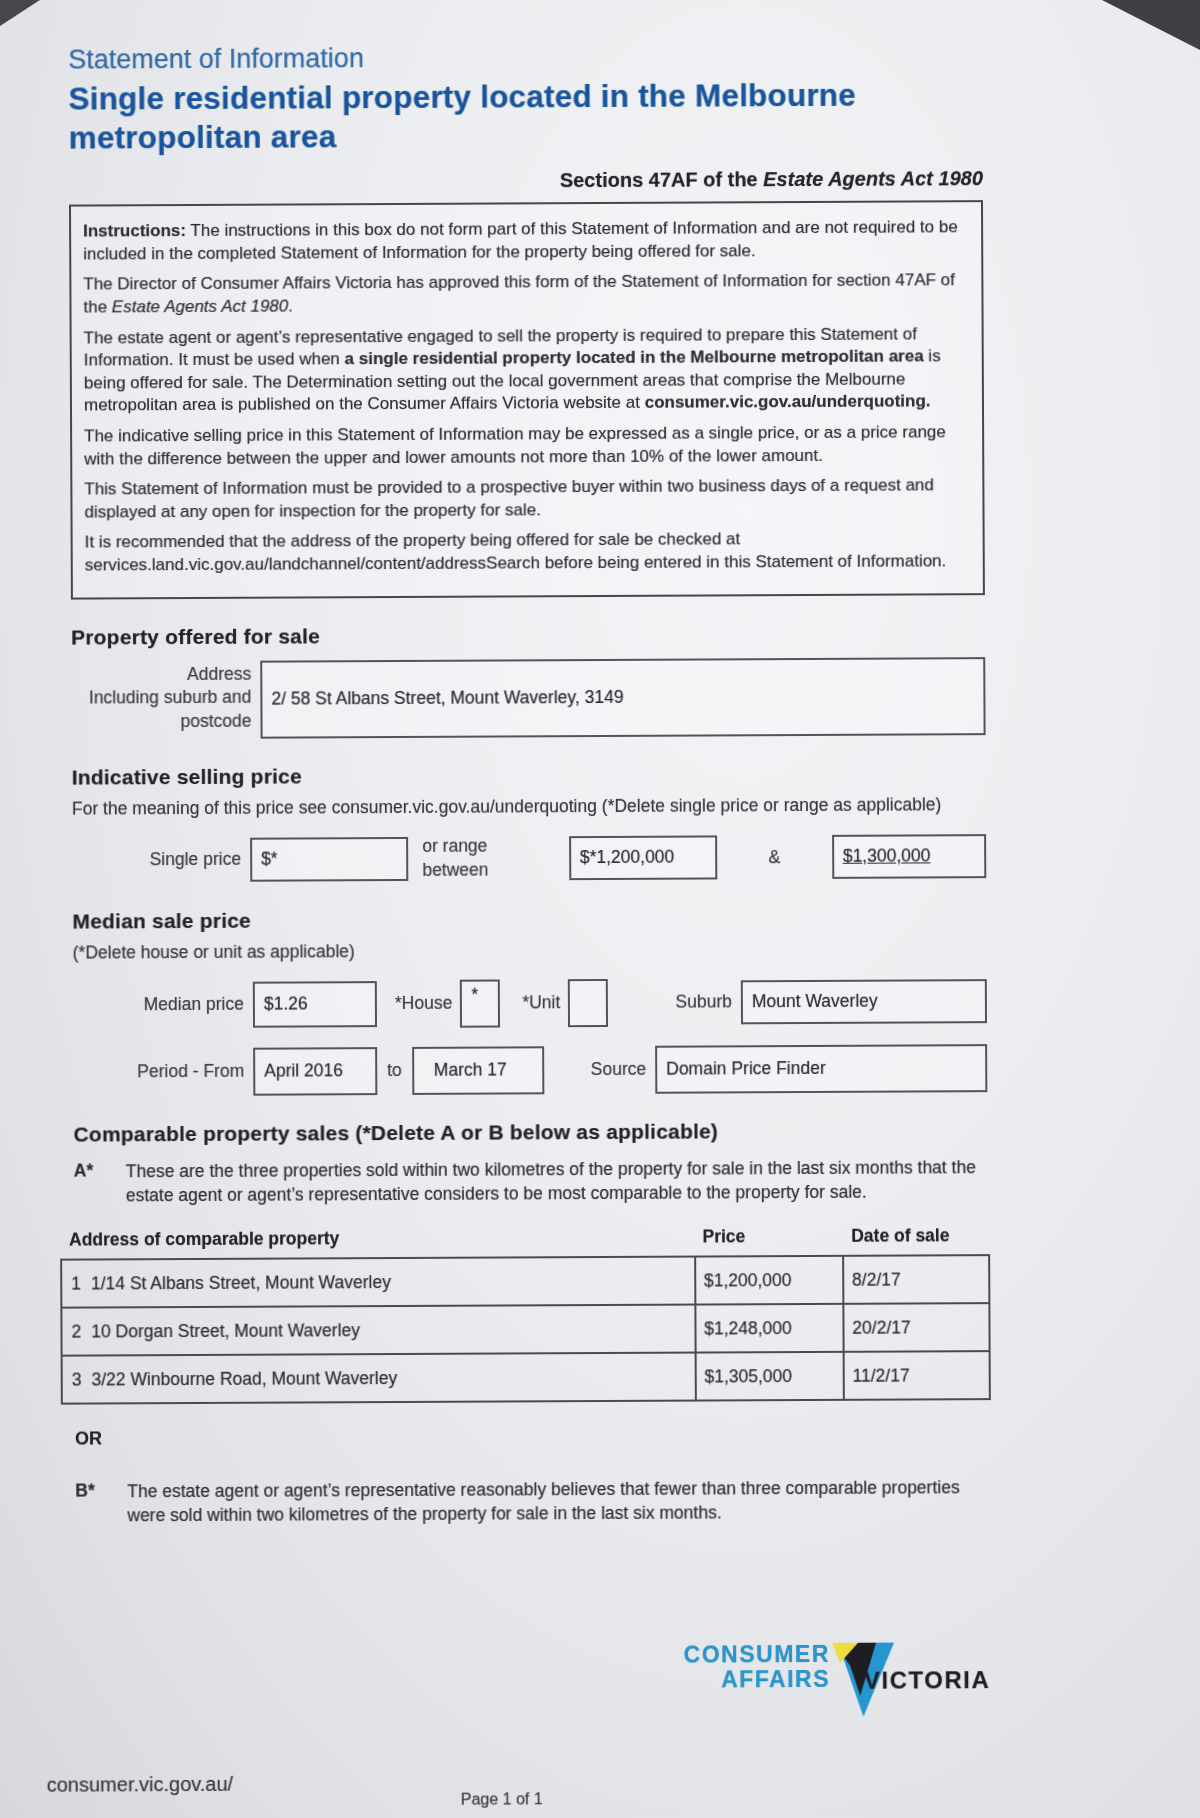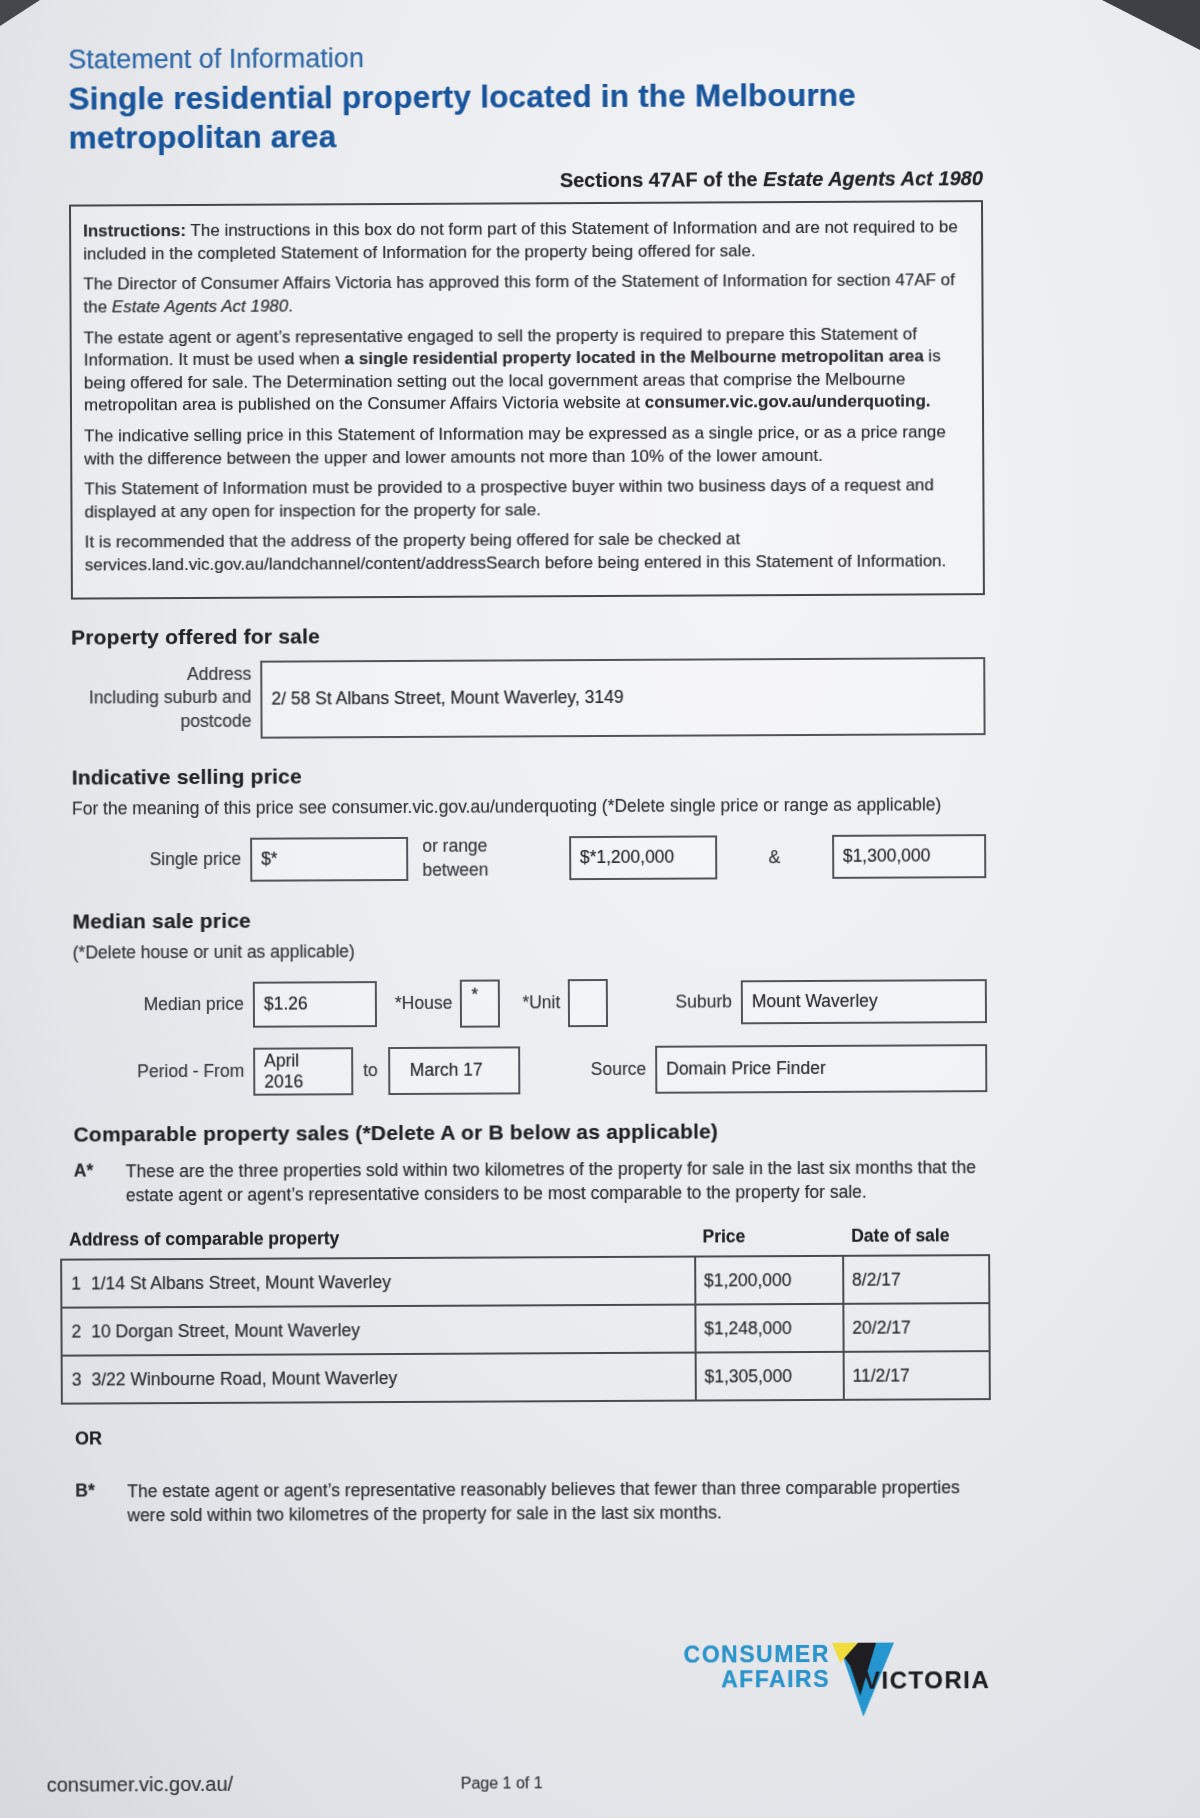--- a/index.html
+++ b/index.html
@@ -48,32 +48,32 @@
   .addr-row{display:flex;margin-top:12px;}
   .addr-label{width:180px;text-align:right;padding-right:9px;padding-top:2px;}
   .addr-box{flex:1;height:78px;}
 
   .price-row{display:flex;align-items:center;margin-top:15px;}
   .lbl-right{width:180px;text-align:right;padding-right:9px;box-sizing:border-box;}
   .box-single{width:160px;height:44px;}
   .lbl-mid{padding:0 12px 0 14px;}
   .box-low{width:150px;height:44px;}
   .amp{width:116px;text-align:center;font-size:18px;}
-  .box-high{width:156px;height:44px;}
+  .box-high{width:156px;height:44px;text-decoration:underline;}
 
   .median-row1{display:flex;align-items:center;margin-top:13px;}
   .box-median{width:124px;height:46px;}
   .lbl-house{margin-left:18px;padding-right:8px;}
   .box-tick{width:40px;height:48px;align-items:flex-start;padding-top:3px;}
   .lbl-unit{margin-left:22px;padding-right:8px;}
   .lbl-suburb{margin-left:auto;padding-right:9px;}
   .box-suburb{width:246px;height:44px;}
 
   .median-row2{display:flex;align-items:center;margin-top:19px;}
-  .box-from{width:100px;height:48px;}
+  .box-from{width:124px;height:48px;}
   .lbl-to{padding:0 10px;}
   .box-to{width:132px;height:48px;padding-left:20px;}
   .lbl-source{margin-left:auto;padding-right:9px;}
   .box-source{width:332px;height:48px;}
 
   .sec-comp{margin-top:26px;}
   .ab-row{display:flex;margin-top:13px;}
   .ab-key{width:52px;font-weight:bold;font-size:17.5px;padding-top:1px;}
   .ab-text{flex:1;font-size:17.5px;line-height:1.38;color:#2e2e33;}
 
@@ -92,21 +92,21 @@
   .or{font-weight:bold;font-size:18px;margin-top:24px;color:#232327;}
   .b-row{margin-top:30px;}
 
   .logo-row{display:flex;justify-content:flex-end;align-items:flex-start;margin-top:118px;filter:none;}
   .logo-text{text-align:right;color:#2596cf;font-weight:bold;font-size:23px;line-height:1.08;letter-spacing:1.5px;margin-right:2px;}
   .logo-tri{flex:0 0 auto;}
   .logo-vic{font-weight:bold;font-size:24px;letter-spacing:1.5px;color:#1e1e22;margin-left:-30px;margin-top:25px;}
 
   .footer-bottom{position:relative;margin:52px 0 0 -30px;height:34px;}
   .footer-url{font-size:20px;color:#3a3a40;}
-  .footer-page{position:absolute;left:414px;top:3px;font-size:16px;color:#3a3a40;}
+  .footer-page{position:absolute;left:414px;top:19px;font-size:16px;color:#3a3a40;}
 </style>
 </head>
 <body>
 
 <div class="photo">
   <div class="corner tl"></div>
   <div class="corner tr"></div>
 
   <div class="content">
 

